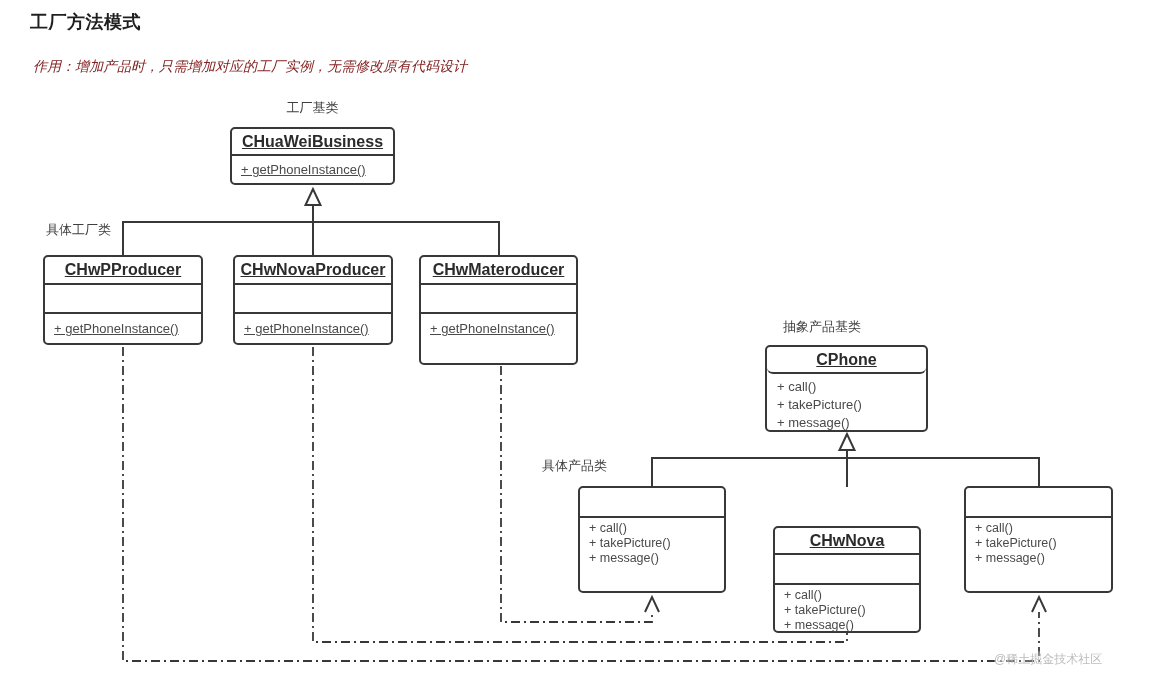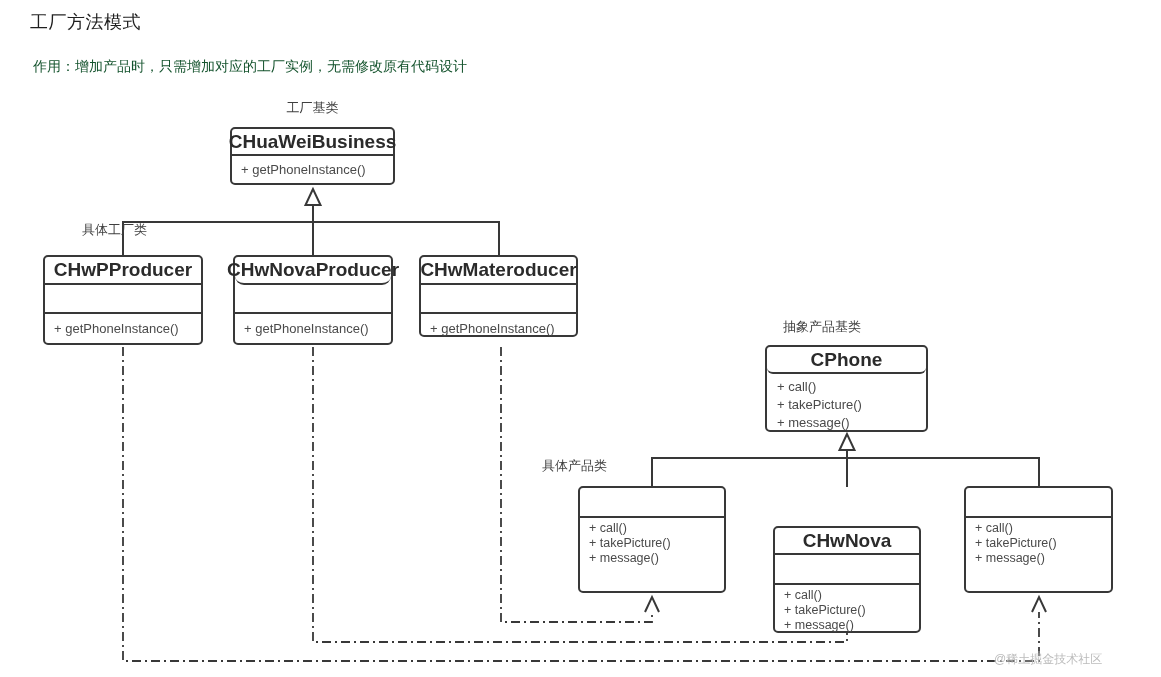--- a/index.html
+++ b/index.html
@@ -7,42 +7,43 @@
   .canvas {
     position:relative;
     width:1161px; height:677px;
     background:#ffffff;
     overflow:hidden;
     font-family:"Liberation Sans","DejaVu Sans",sans-serif;
     color:#3a3a3a;
   }
   .page-title {
     position:absolute; left:30px; top:10px;
-    font-size:18px; font-weight:normal; color:#1f1f1f;
+    font-size:18px; font-weight:bold; color:#1f1f1f;
     letter-spacing:0.5px;
   }
   .page-desc {
     position:absolute; left:33px; top:58px;
-    font-size:14px; color:#14532d;
+    font-size:14px; color:#7f1d1d;font-style:italic;
   }
   .conn-layer { position:absolute; left:0; top:0; }
   .uml-box {
     position:absolute;
     background:#ffffff;
     border:2px solid #383838;
     border-radius:5px;
   }
   .uml-title {
     display:flex; align-items:center; justify-content:center;
-    font-weight:bold; font-size:19px; color:#2b2b2b;
+    font-weight:bold; font-size:16px; color:#2b2b2b;
     border-bottom:2px solid #383838;
+    text-decoration:underline;
   }
   .uml-mid { border-bottom:2px solid #383838; }
   .uml-methods { font-size:13px; color:#4a4a4a; }
-  .uml-methods.single { display:flex; align-items:center; padding:0 9px; }
+  .uml-methods.single { display:flex; align-items:center; padding:0 9px;text-decoration:underline; }
   .uml-methods.multi3 { padding:4px 10px 0; line-height:18px; }
   .uml-methods.multi3s { padding:3px 9px 0; font-size:12.5px; line-height:15px; }
   .anno-label {
     position:absolute; font-size:13px; color:#3f3f3f; white-space:nowrap;
   }
   .anno-label.centered { text-align:center; }
   .watermark {
     position:absolute; left:994px; top:651px;
     font-size:12px; color:#bcbcbc; white-space:nowrap;
     background:rgba(255,255,255,0.25);
@@ -82,42 +83,42 @@
       <path d="M501 347 V622 H652 V612"></path>
     </g>
     <g stroke="#383838" stroke-width="2" fill="none">
       <polyline points="645,612 652,597 659,612"></polyline>
       <polyline points="840,612 847,597 854,612"></polyline>
       <polyline points="1032,612 1039,597 1046,612"></polyline>
     </g>
   </svg>
 
   <div class="anno-label centered" style="left:230px; top:99px; width:165px;">工厂基类</div>
-  <div class="anno-label" style="left:46px; top:221px;margin-left:36px;">具体工厂类</div>
+  <div class="anno-label" style="left:46px; top:221px;">具体工厂类</div>
   <div class="anno-label" style="left:783px; top:318px;">抽象产品基类</div>
   <div class="anno-label" style="left:542px; top:457px;">具体产品类</div>
 
   <div class="uml-box" style="left:230px; top:127px; width:165px; height:58px;">
     <div class="uml-title" style="height:27px;">CHuaWeiBusiness</div>
     <div class="uml-methods single" style="height:27px;">+ getPhoneInstance()</div>
   </div>
 
   <div class="uml-box" style="left:43px; top:255px; width:160px; height:90px;">
     <div class="uml-title" style="height:28px;">CHwPProducer</div>
     <div class="uml-mid" style="height:29px;"></div>
     <div class="uml-methods single" style="height:29px;">+ getPhoneInstance()</div>
   </div>
 
   <div class="uml-box" style="left:233px; top:255px; width:160px; height:90px;">
-    <div class="uml-title" style="height:28px;border-radius:9px;">CHwNovaProducer</div>
+    <div class="uml-title" style="height:28px;">CHwNovaProducer</div>
     <div class="uml-mid" style="height:29px;"></div>
     <div class="uml-methods single" style="height:29px;">+ getPhoneInstance()</div>
   </div>
 
-  <div class="uml-box" style="left:419px; top:255px; width:159px; height:82px;">
+  <div class="uml-box" style="left:419px; top:255px; width:159px; height:110px;">
     <div class="uml-title" style="height:28px;">CHwMateroducer</div>
     <div class="uml-mid" style="height:29px;"></div>
     <div class="uml-methods single" style="height:29px;">+ getPhoneInstance()</div>
   </div>
 
   <div class="uml-box" style="left:765px; top:345px; width:163px; height:87px;">
     <div class="uml-title" style="height:27px;border-radius:6px;">CPhone</div>
     <div class="uml-methods multi3">
       <div>+ call()</div>
       <div>+ takePicture()</div>

